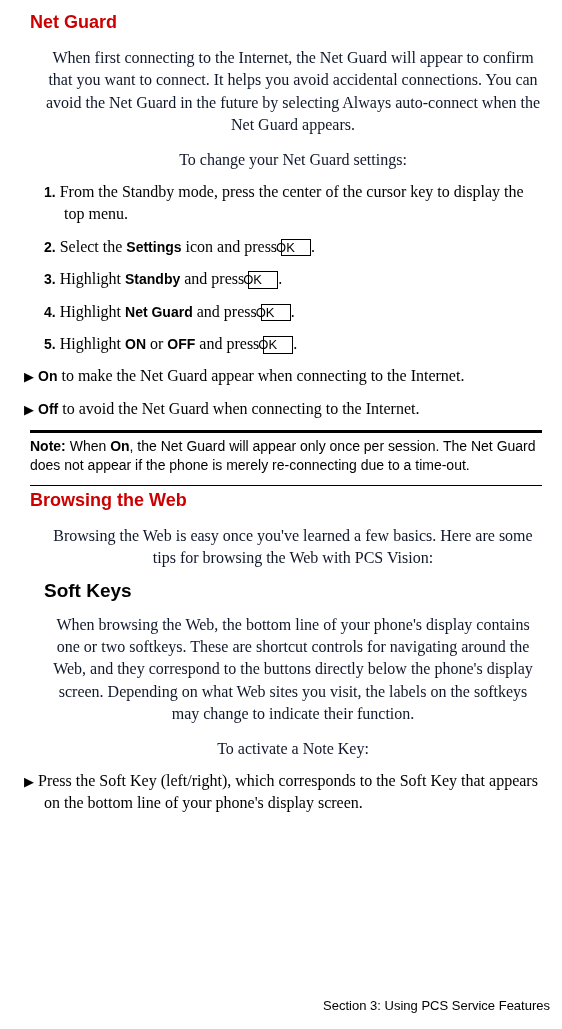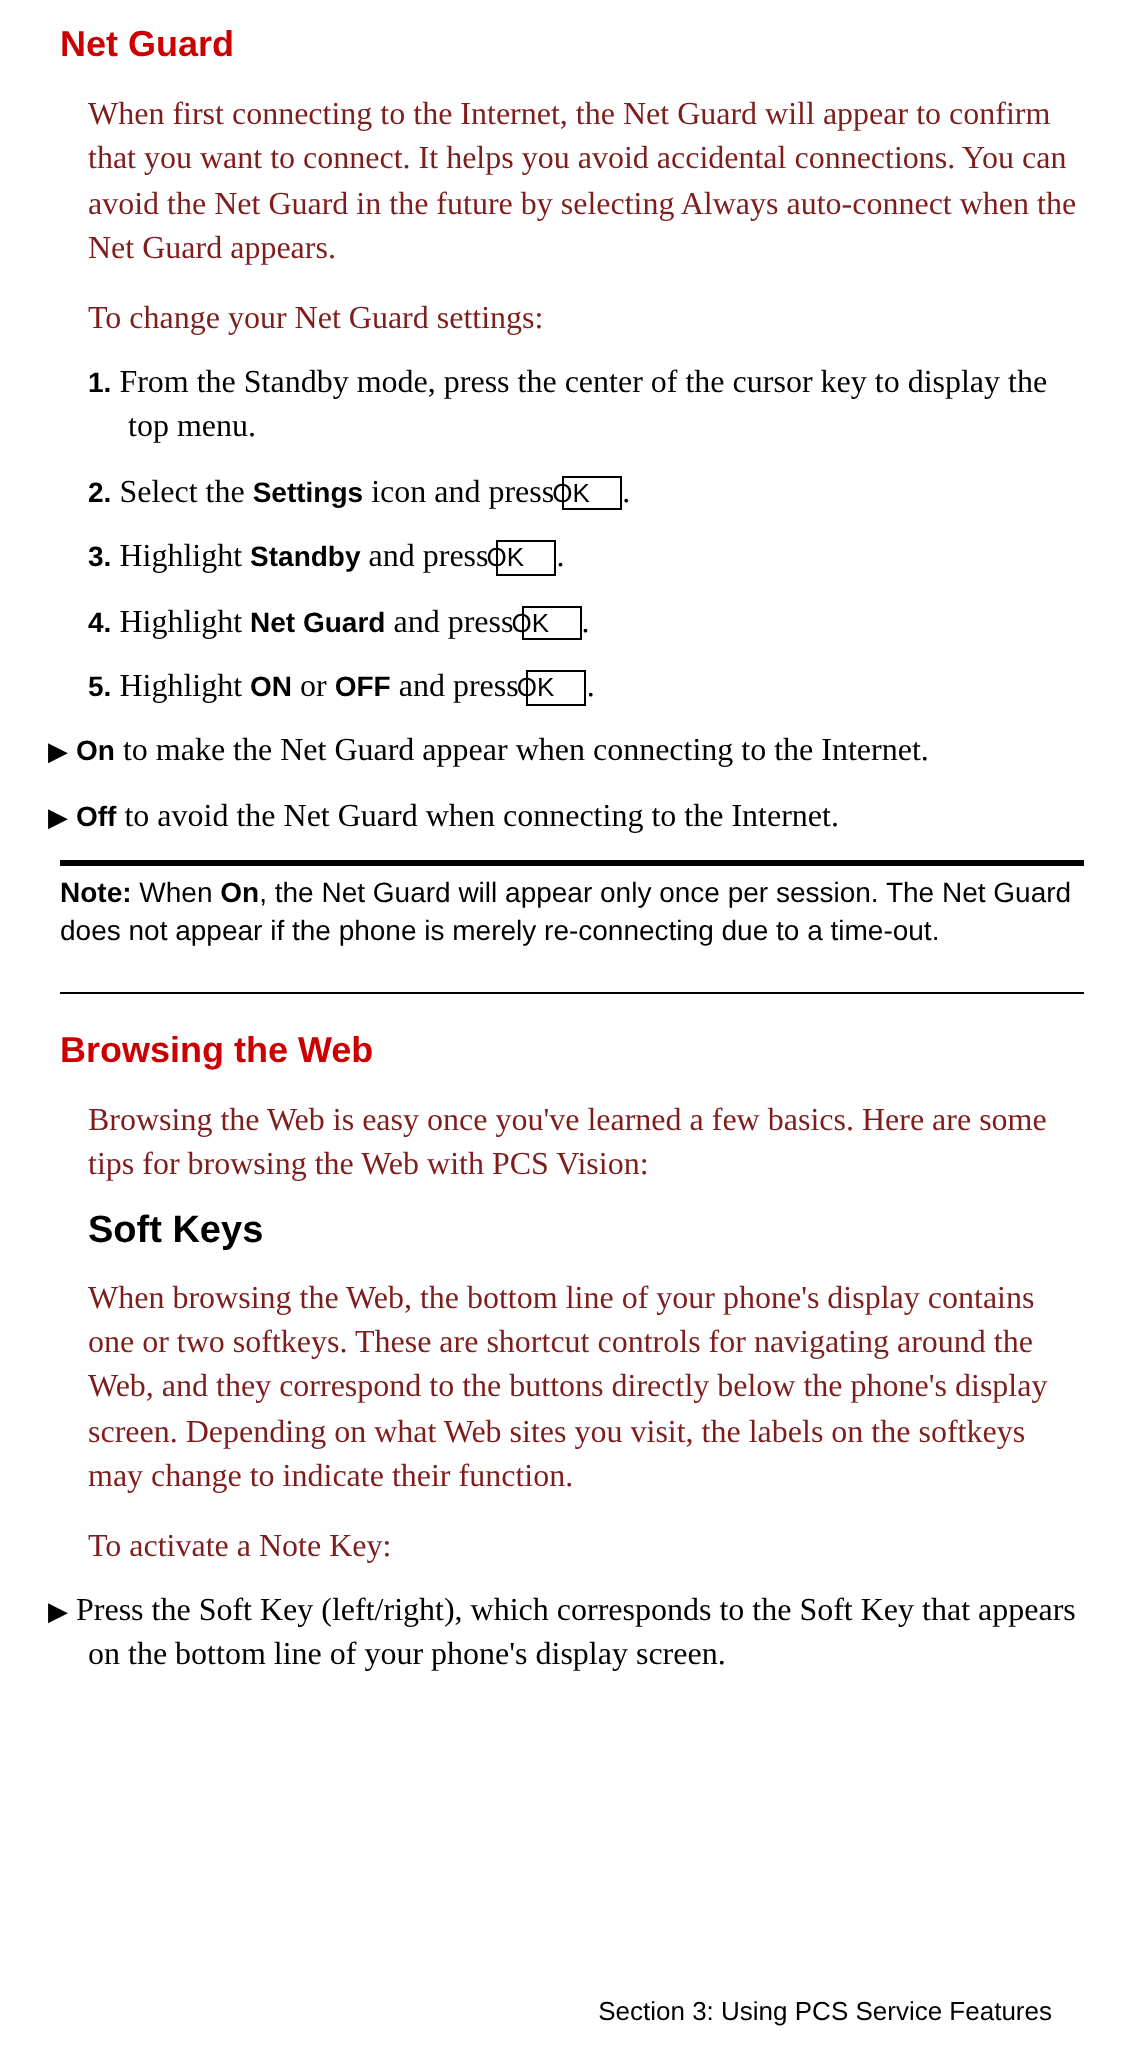--- a/index.html
+++ b/index.html
@@ -16,21 +16,22 @@
     font-family: Arial, Helvetica, sans-serif;
     font-weight: bold;
     color: #c00;
     font-size: 18px;
     margin: 2px 0 14px 0;
   }
   .body-para {
     font-size: 16px;
     line-height: 1.4;
     margin: 12px 0 10px 14px;
-    color: #7f1d1d;
+    color: #0f172a;
+    text-align: center;
   }
   .step {
     font-size: 16px;
     line-height: 1.4;
     margin: 0 0 10px 14px;
     padding-left: 20px;
     text-indent: -20px;
   }
   .step-num {
     font-family: Arial, Helvetica, sans-serif;
@@ -58,37 +59,37 @@
     text-indent: -20px;
   }
   .bullet-marker {
     font-family: Arial, sans-serif;
     font-size: 13px;
     padding-right: 4px;
   }
   .note-block {
     border-top: 3px solid #000;
     border-bottom: 1px solid #000;
-    margin: 6px 0 18px 0;
-    padding: 4px 0 21px 0;
+    margin: 6px 0 4px 0;
+    padding: 4px 0 10px 0;
     font-family: Arial, Helvetica, sans-serif;
     font-size: 14px;
     line-height: 1.35;
   }
   .note-label { font-weight: bold; }
   .sub-heading {
     font-family: Arial, Helvetica, sans-serif;
     font-weight: bold;
     font-size: 19px;
     margin: 8px 0 10px 14px;
   }
   .footer {
     position: absolute;
     bottom: 14px;
-    right: 36px;
+    right: 12px;
     text-align: right;
     font-family: Arial, Helvetica, sans-serif;
     font-size: 13px;
     line-height: 1.4;
   }
   .footer-line2 { font-weight: bold; }
   .page-num { font-weight: bold; }
 </style>
 </head>
 <body>

